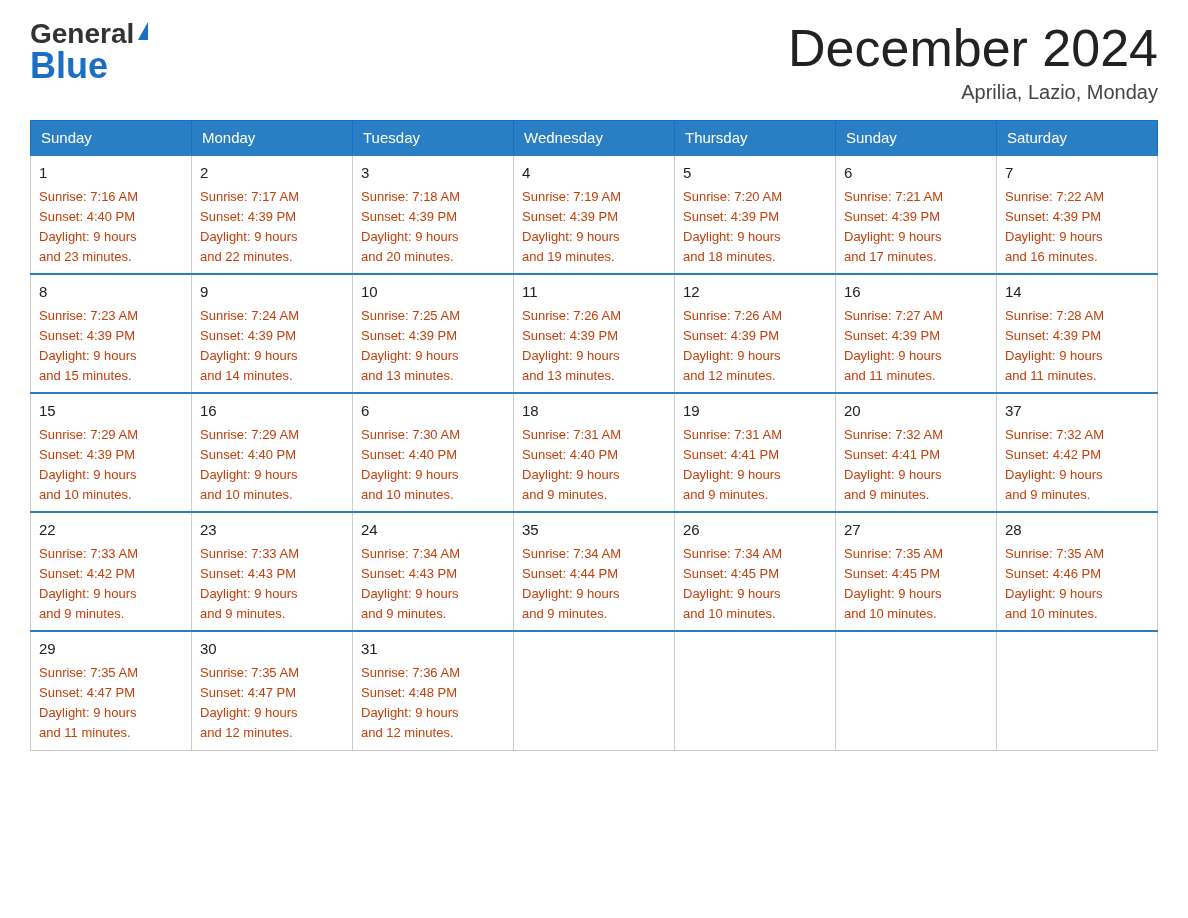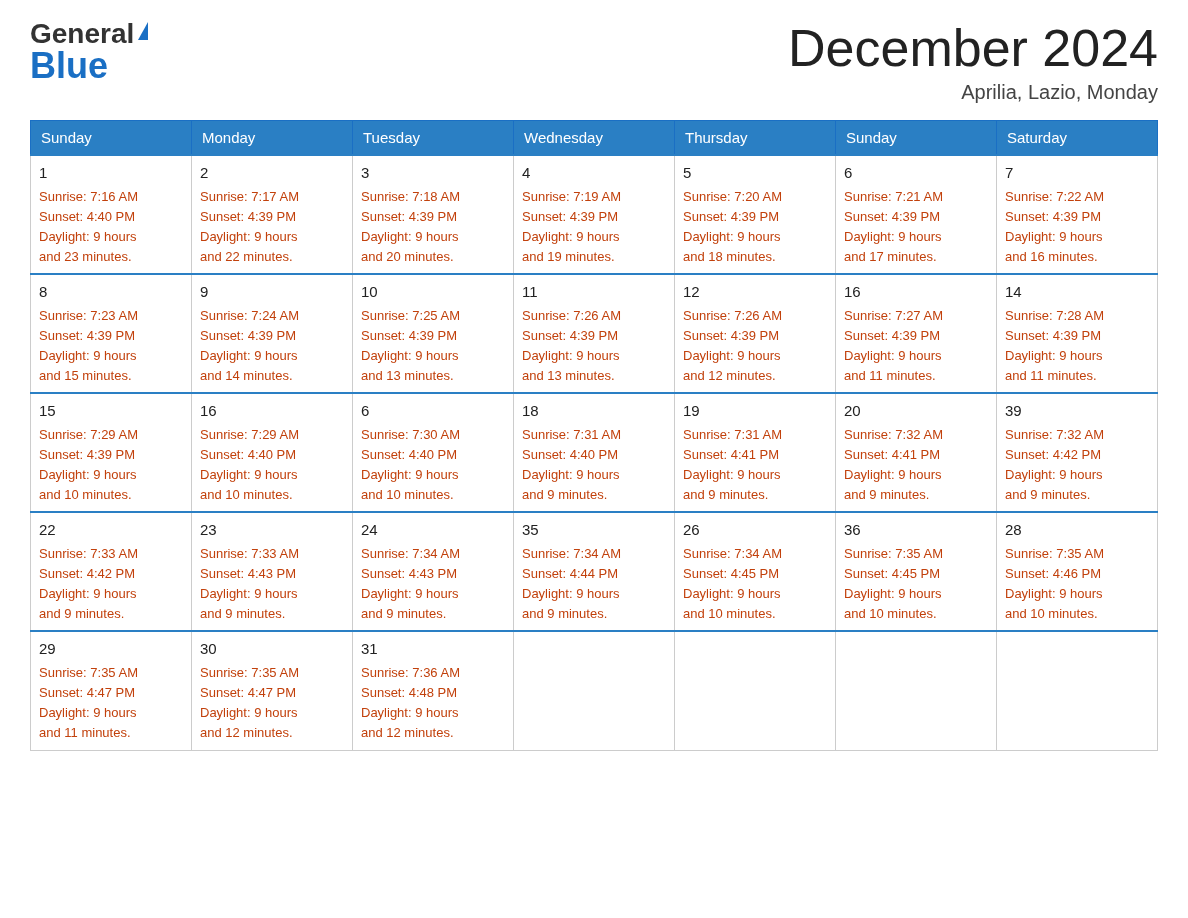--- a/index.html
+++ b/index.html
@@ -148,29 +148,29 @@
         <td><span class="day-number">16</span><span class="day-info">Sunrise: 7:27 AM<br>Sunset: 4:39 PM<br>Daylight: 9 hours<br>and 11 minutes.</span></td>
         <td><span class="day-number">14</span><span class="day-info">Sunrise: 7:28 AM<br>Sunset: 4:39 PM<br>Daylight: 9 hours<br>and 11 minutes.</span></td>
       </tr>
       <tr class="week-row">
         <td><span class="day-number">15</span><span class="day-info">Sunrise: 7:29 AM<br>Sunset: 4:39 PM<br>Daylight: 9 hours<br>and 10 minutes.</span></td>
         <td><span class="day-number">16</span><span class="day-info">Sunrise: 7:29 AM<br>Sunset: 4:40 PM<br>Daylight: 9 hours<br>and 10 minutes.</span></td>
         <td><span class="day-number">6</span><span class="day-info">Sunrise: 7:30 AM<br>Sunset: 4:40 PM<br>Daylight: 9 hours<br>and 10 minutes.</span></td>
         <td><span class="day-number">18</span><span class="day-info">Sunrise: 7:31 AM<br>Sunset: 4:40 PM<br>Daylight: 9 hours<br>and 9 minutes.</span></td>
         <td><span class="day-number">19</span><span class="day-info">Sunrise: 7:31 AM<br>Sunset: 4:41 PM<br>Daylight: 9 hours<br>and 9 minutes.</span></td>
         <td><span class="day-number">20</span><span class="day-info">Sunrise: 7:32 AM<br>Sunset: 4:41 PM<br>Daylight: 9 hours<br>and 9 minutes.</span></td>
-        <td><span class="day-number">39</span><span class="day-info">Sunrise: 7:32 AM<br>Sunset: 4:42 PM<br>Daylight: 9 hours<br>and 9 minutes.</span></td>
+        <td><span class="day-number">37</span><span class="day-info">Sunrise: 7:32 AM<br>Sunset: 4:42 PM<br>Daylight: 9 hours<br>and 9 minutes.</span></td>
       </tr>
       <tr class="week-row">
         <td><span class="day-number">22</span><span class="day-info">Sunrise: 7:33 AM<br>Sunset: 4:42 PM<br>Daylight: 9 hours<br>and 9 minutes.</span></td>
         <td><span class="day-number">23</span><span class="day-info">Sunrise: 7:33 AM<br>Sunset: 4:43 PM<br>Daylight: 9 hours<br>and 9 minutes.</span></td>
         <td><span class="day-number">24</span><span class="day-info">Sunrise: 7:34 AM<br>Sunset: 4:43 PM<br>Daylight: 9 hours<br>and 9 minutes.</span></td>
         <td><span class="day-number">35</span><span class="day-info">Sunrise: 7:34 AM<br>Sunset: 4:44 PM<br>Daylight: 9 hours<br>and 9 minutes.</span></td>
         <td><span class="day-number">26</span><span class="day-info">Sunrise: 7:34 AM<br>Sunset: 4:45 PM<br>Daylight: 9 hours<br>and 10 minutes.</span></td>
-        <td><span class="day-number">36</span><span class="day-info">Sunrise: 7:35 AM<br>Sunset: 4:45 PM<br>Daylight: 9 hours<br>and 10 minutes.</span></td>
+        <td><span class="day-number">27</span><span class="day-info">Sunrise: 7:35 AM<br>Sunset: 4:45 PM<br>Daylight: 9 hours<br>and 10 minutes.</span></td>
         <td><span class="day-number">28</span><span class="day-info">Sunrise: 7:35 AM<br>Sunset: 4:46 PM<br>Daylight: 9 hours<br>and 10 minutes.</span></td>
       </tr>
       <tr class="week-row">
         <td><span class="day-number">29</span><span class="day-info">Sunrise: 7:35 AM<br>Sunset: 4:47 PM<br>Daylight: 9 hours<br>and 11 minutes.</span></td>
         <td><span class="day-number">30</span><span class="day-info">Sunrise: 7:35 AM<br>Sunset: 4:47 PM<br>Daylight: 9 hours<br>and 12 minutes.</span></td>
         <td><span class="day-number">31</span><span class="day-info">Sunrise: 7:36 AM<br>Sunset: 4:48 PM<br>Daylight: 9 hours<br>and 12 minutes.</span></td>
         <td class="empty"></td>
         <td class="empty"></td>
         <td class="empty"></td>
         <td class="empty"></td>

